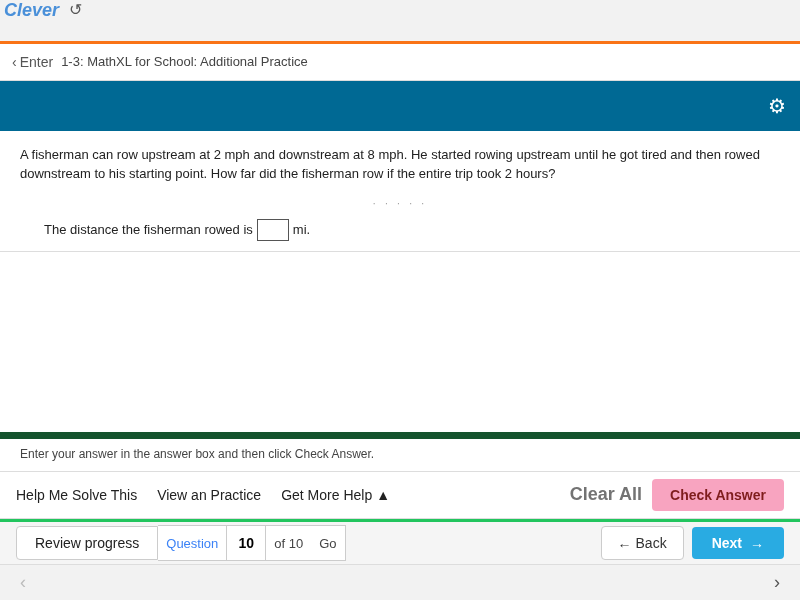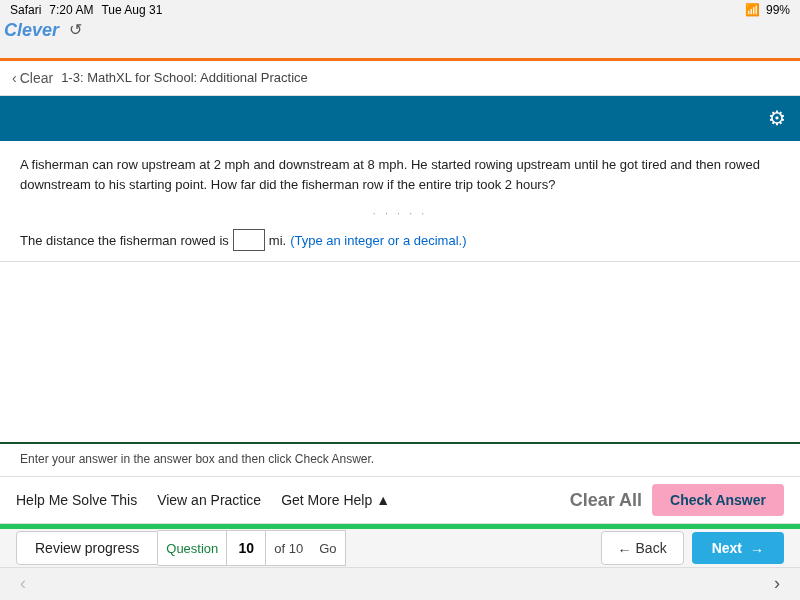--- a/index.html
+++ b/index.html
@@ -39,66 +39,66 @@
     }
     .gear-icon { color: #fff; font-size: 20px; cursor: pointer; }
 
     
     .main-content {
       background: #fff; padding: 14px 20px 10px 20px;
       border-bottom: 1px solid #ddd;
     }
     .question-text { font-size: 13px; color: #222; line-height: 1.5; margin-bottom: 14px; }
     .dots-separator { text-align: center; color: #999; font-size: 10px; letter-spacing: 3px; margin-bottom: 10px; }
-    .answer-row { display: flex; align-items: center; gap: 4px; font-size: 13px; color: #222; }
+    .answer-row { display: flex; align-items: center; gap: 4px; font-size: 13px; color: #222; margin-left: 24px; }
     .answer-input {
       width: 32px; height: 22px; border: 1px solid #555; text-align: center;
       font-size: 13px; outline: none;
     }
     .answer-hint { color: #0066cc; font-size: 13px; }
 
     
     .content-spacer {
       background: #fff; flex: 1; min-height: 180px;
     }
 
     
     .bottom-hint {
       background: #fff; padding: 8px 20px 10px 20px; font-size: 12px; color: #444;
-      border-top: 2px solid #14532d;
+      border-top: 7px solid #14532d;
     }
 
     
     .helper-bar {
       background: #fff; display: flex; align-items: center; justify-content: space-between;
       padding: 8px 16px; border-top: 1px solid #ddd; border-bottom: 1px solid #ddd;
       height: 48px;
     }
     .helper-links { display: flex; gap: 20px; align-items: center; }
     .helper-link { font-size: 14px; color: #222; cursor: pointer; font-weight: 500; }
     .get-more-help { display: flex; align-items: flex-start; gap: 4px; font-size: 14px; color: #222; cursor: pointer; font-weight: 500; }
     .helper-right { display: flex; align-items: center; gap: 10px; }
     .clear-all-btn { font-size: 18px; color: #737373; background: none; border: none; cursor: pointer; font-weight: bold; }
     .check-answer-btn {
-      background: #f8a4c0; color: #0c4a6e; border: none; padding: 8px 18px;
+      background: #f8a4c0; color: #7f1d1d; border: none; padding: 8px 18px;
       font-size: 14px; font-weight: 600; border-radius: 4px; cursor: pointer;
     }
 
     
     .nav-bottom {
       background: #f5f5f5; display: flex; align-items: center; justify-content: space-between;
-      padding: 0 16px; height: 46px; border-top: 5px solid #22c55e;
+      padding: 0 16px; height: 46px; border-top: 3px solid #22c55e;
     }
     .nav-bottom-left { display: flex; align-items: center; }
     .review-progress-btn {
       background: #fff; border: 1px solid #ccc; padding: 8px 18px;
       font-size: 14px; color: #222; cursor: pointer; border-radius: 4px 0 0 4px;
     }
     .question-nav { display: flex; align-items: center; border: 1px solid #ccc; border-left: none; background: #fff; height: 36px; }
-    .question-label { font-size: 13px; color: #15803d; padding: 0 8px; }
+    .question-label { font-size: 13px; color: #3b82f6; padding: 0 8px; }
     .question-input {
       width: 40px; height: 100%; border: none; border-left: 1px solid #ccc; border-right: 1px solid #ccc;
       text-align: center; font-size: 14px; font-weight: 600; outline: none;
     }
     .of-label { font-size: 13px; color: #444; padding: 0 8px; }
     .go-btn {
       background: none; border: none; font-size: 13px; color: #444;
       padding: 0 8px; cursor: pointer; height: 100%;
     }
     .nav-bottom-right { display: flex; align-items: center; gap: 8px; }
@@ -119,57 +119,45 @@
     .ios-arrow { font-size: 18px; color: #555; cursor: pointer; }
     .ios-arrow.disabled { color: #bbb; }
 
     .page-wrapper { display: flex; flex-direction: column; height: 600px; }
   </style>
 </head>
 <body>
 
 <div class="page-wrapper">
 
-  <div class="status-bar">
-    <div class="status-left">
-      <span>Safari</span>
-      <span>7:20 AM</span>
-      <span>Tue Aug 31</span>
-    </div>
-    <div class="status-right">
-      <span>📶</span>
-      <span>99%</span>
-    </div>
-  </div>
 
   <div class="browser-bar">
     <span class="clever-logo">Clever</span>
     <span class="reload-btn">↺</span>
   </div>
 
   <div class="nav-bar">
     <span class="nav-exit">
       <span>‹</span>
-      <span>Clear</span>
+      <span>Enter</span>
     </span>
     <span class="nav-breadcrumb">1-3: MathXL for School: Additional Practice</span>
   </div>
 
   <div class="teal-header">
     <span class="gear-icon">⚙</span>
   </div>
 
   <div class="main-content">
     <p class="question-text">A fisherman can row upstream at 2 mph and downstream at 8 mph. He started rowing upstream until he got tired and then rowed downstream to his starting point. How far did the fisherman row if the entire trip took 2 hours?</p>
     <div class="dots-separator">· · · · ·</div>
     <div class="answer-row">
       <span>The distance the fisherman rowed is</span>
       <input class="answer-input" type="text" value="" style="">
       <span>mi.</span>
-      <span class="answer-hint">(Type an integer or a decimal.)</span>
     </div>
   </div>
 
   <div class="content-spacer"></div>
 
   <div class="bottom-hint">
     <span>Enter your answer in the answer box and then click Check Answer.</span>
   </div>
 
   <div class="helper-bar">

